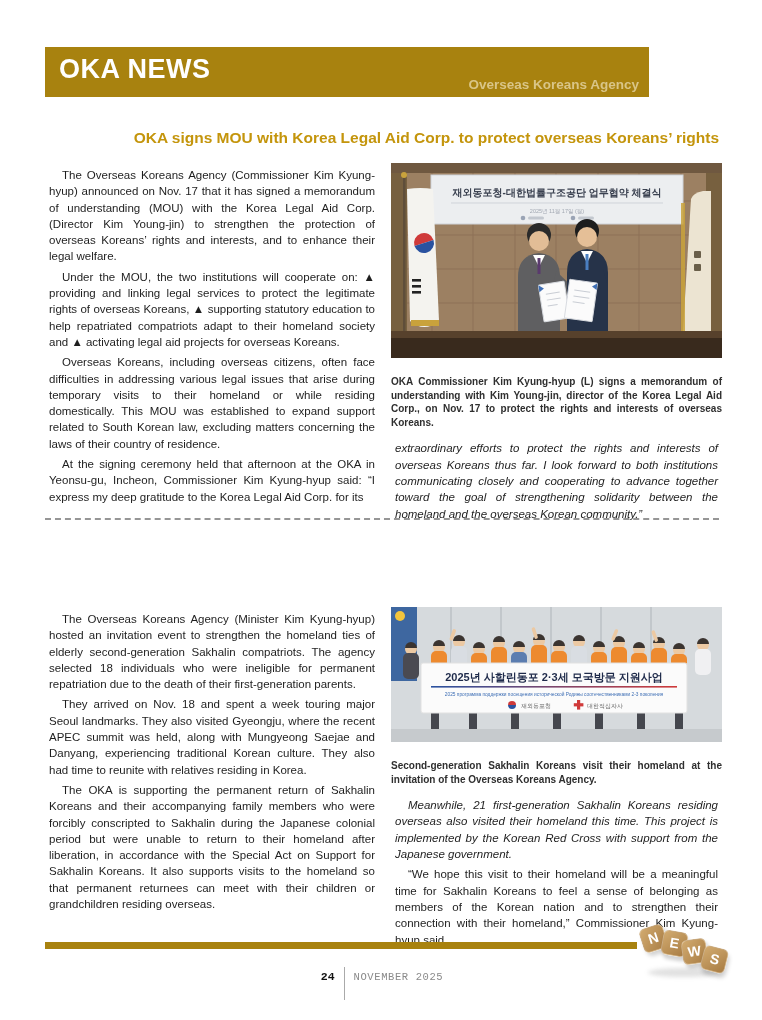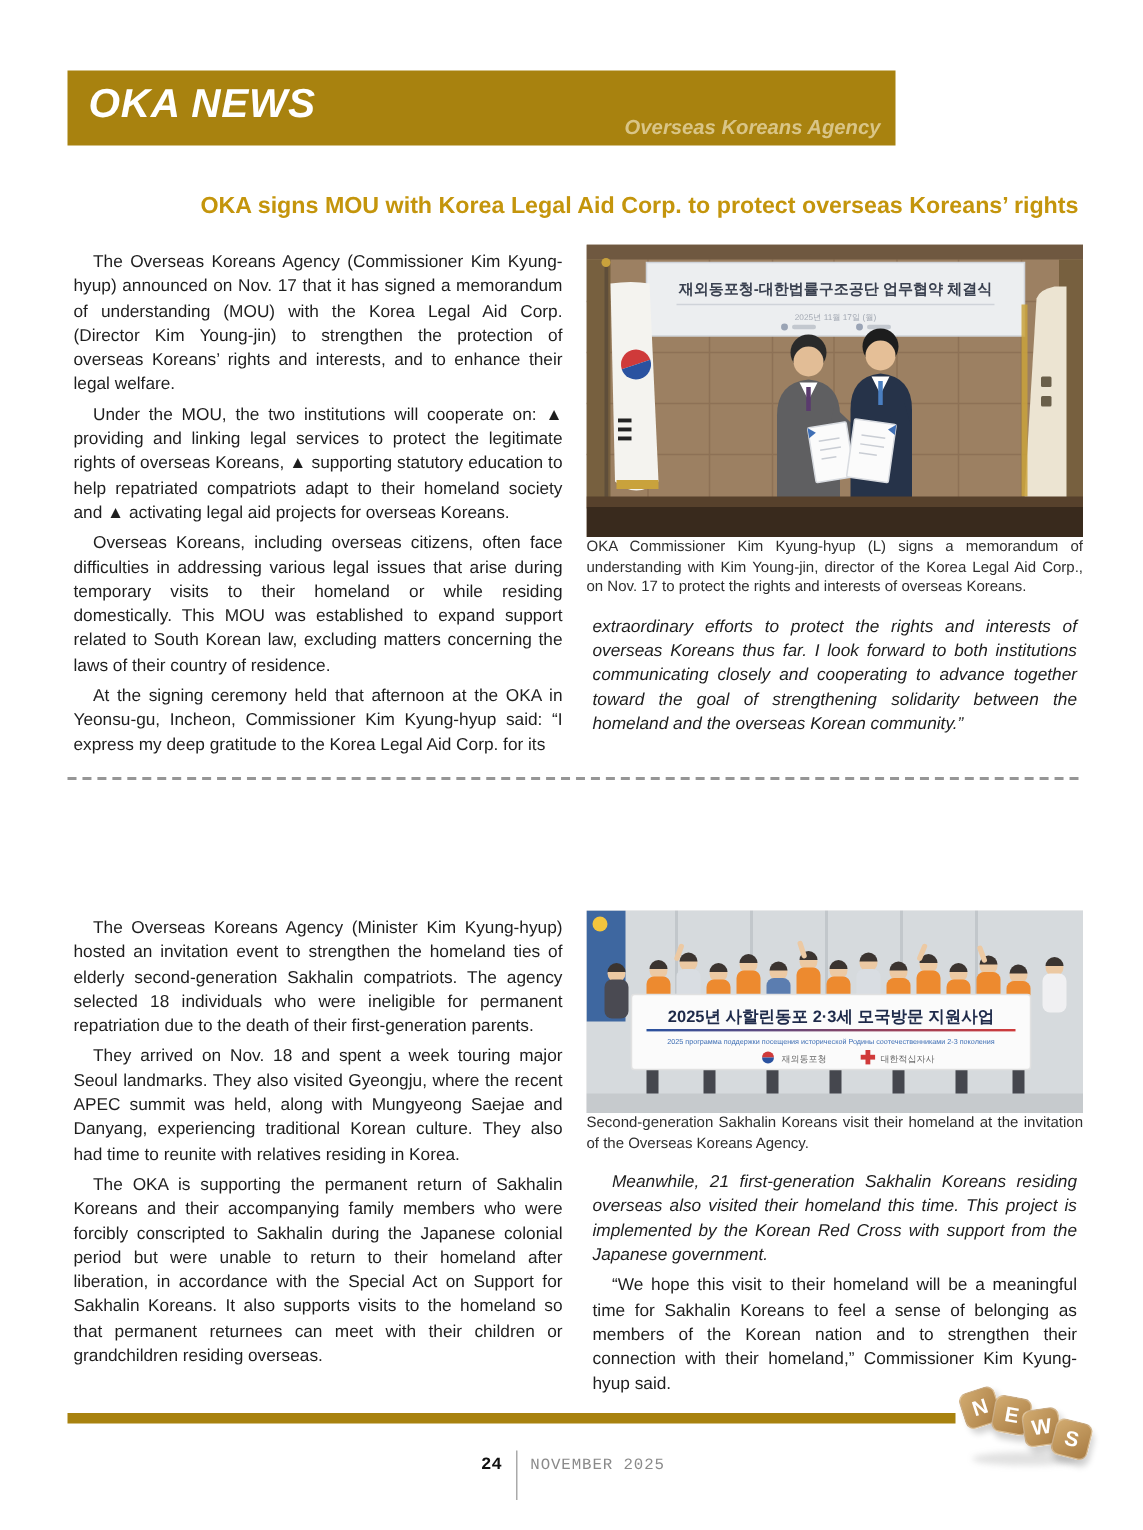--- a/index.html
+++ b/index.html
@@ -1,31 +1,31 @@
 <!DOCTYPE html>
 <html><head>
 <meta charset="utf-8">
 <style>
   html,body{margin:0;padding:0;background:#ffffff;}
   #page{
     position:relative;width:762px;height:1020px;background:#ffffff;
     font-family:"Liberation Sans",sans-serif;overflow:hidden;
   }
   
-  .header-bar{position:absolute;left:45px;top:47px;width:552px;height:50px;background:#a8820f;font-style:italic;}
+  .header-bar{position:absolute;left:45px;top:47px;width:604px;height:50px;background:#a8820f;}
   .header-title{position:absolute;left:14px;top:7px;font-size:27px;font-weight:bold;color:#ffffff;letter-spacing:.5px;}
   .header-sub{position:absolute;right:10px;bottom:5px;font-size:13.5px;font-weight:bold;color:#d9c587;}
   
   .art-title{position:absolute;left:45px;width:674px;text-align:right;font-weight:bold;color:#c4950c;font-size:15.5px;line-height:21px;}
   
   .col{position:absolute;font-size:11.5px;line-height:16.3px;text-align:justify;color:#1e1e1e;}
   .col p{margin:4px;text-indent:13px;}
   .col p.noindent{text-indent:0;}
   .col p.gap{margin-top:11px;font-style:italic;}
-  .caption{margin-top:0;font-size:10px;line-height:13.6px;color:#2f2f2f;text-align:justify;}
+  .caption{margin-top:17px;font-size:10px;line-height:13.6px;color:#2f2f2f;text-align:justify;font-weight:bold;}
   .photo{display:block;background:#ddd;}
   
   .dashed-divider{position:absolute;left:45px;top:518px;width:674px;border-top:2px dashed #969696;}
   
   .footer-bar{position:absolute;left:45px;top:942px;width:592px;height:7px;background:#a8820f;}
   .pageline{position:absolute;left:45px;top:967px;width:674px;display:flex;justify-content:center;align-items:flex-start;gap:9px;font-family:Liberation Mono, monospace;}
   .pageline .num{font-size:11.5px;font-weight:bold;color:#111;padding-top:3px;}
   .pageline .vline{width:1px;height:33px;background:#aaaaaa;}
   .pageline .issue{font-size:10.5px;color:#8a8a8a;letter-spacing:.6px;padding-top:4px;}
   .news-block{position:absolute;width:23px;height:23px;border-radius:6px;

